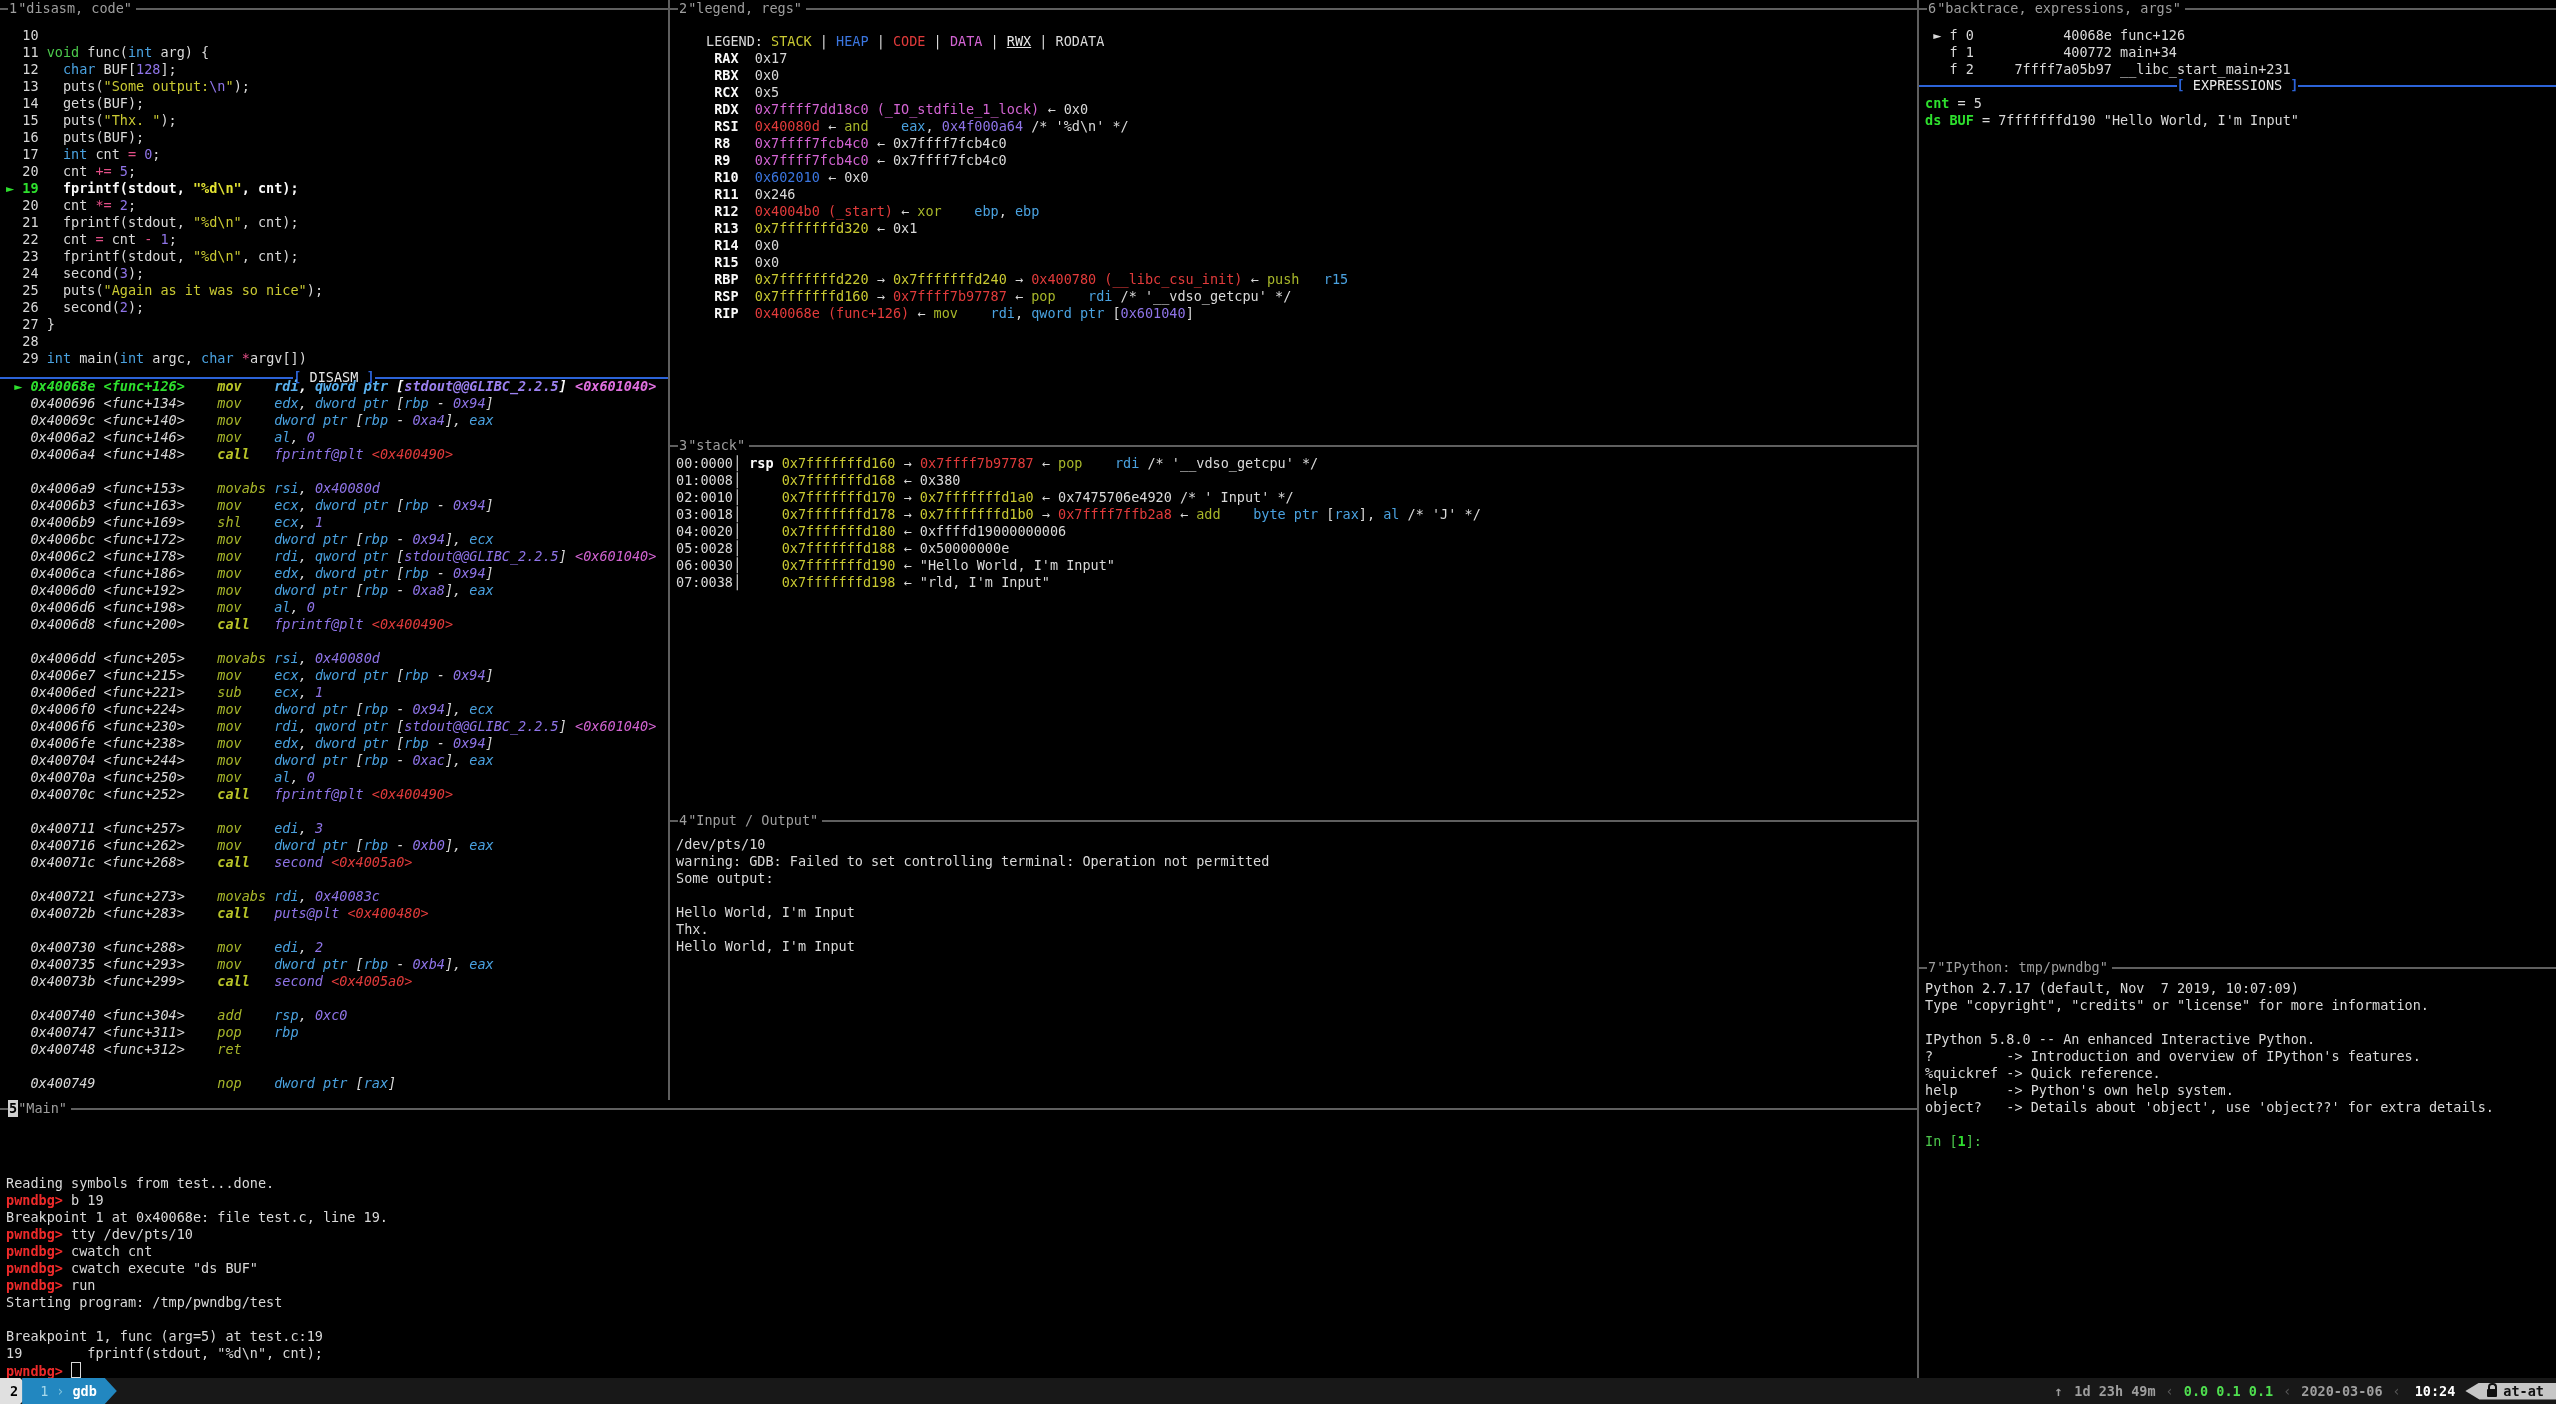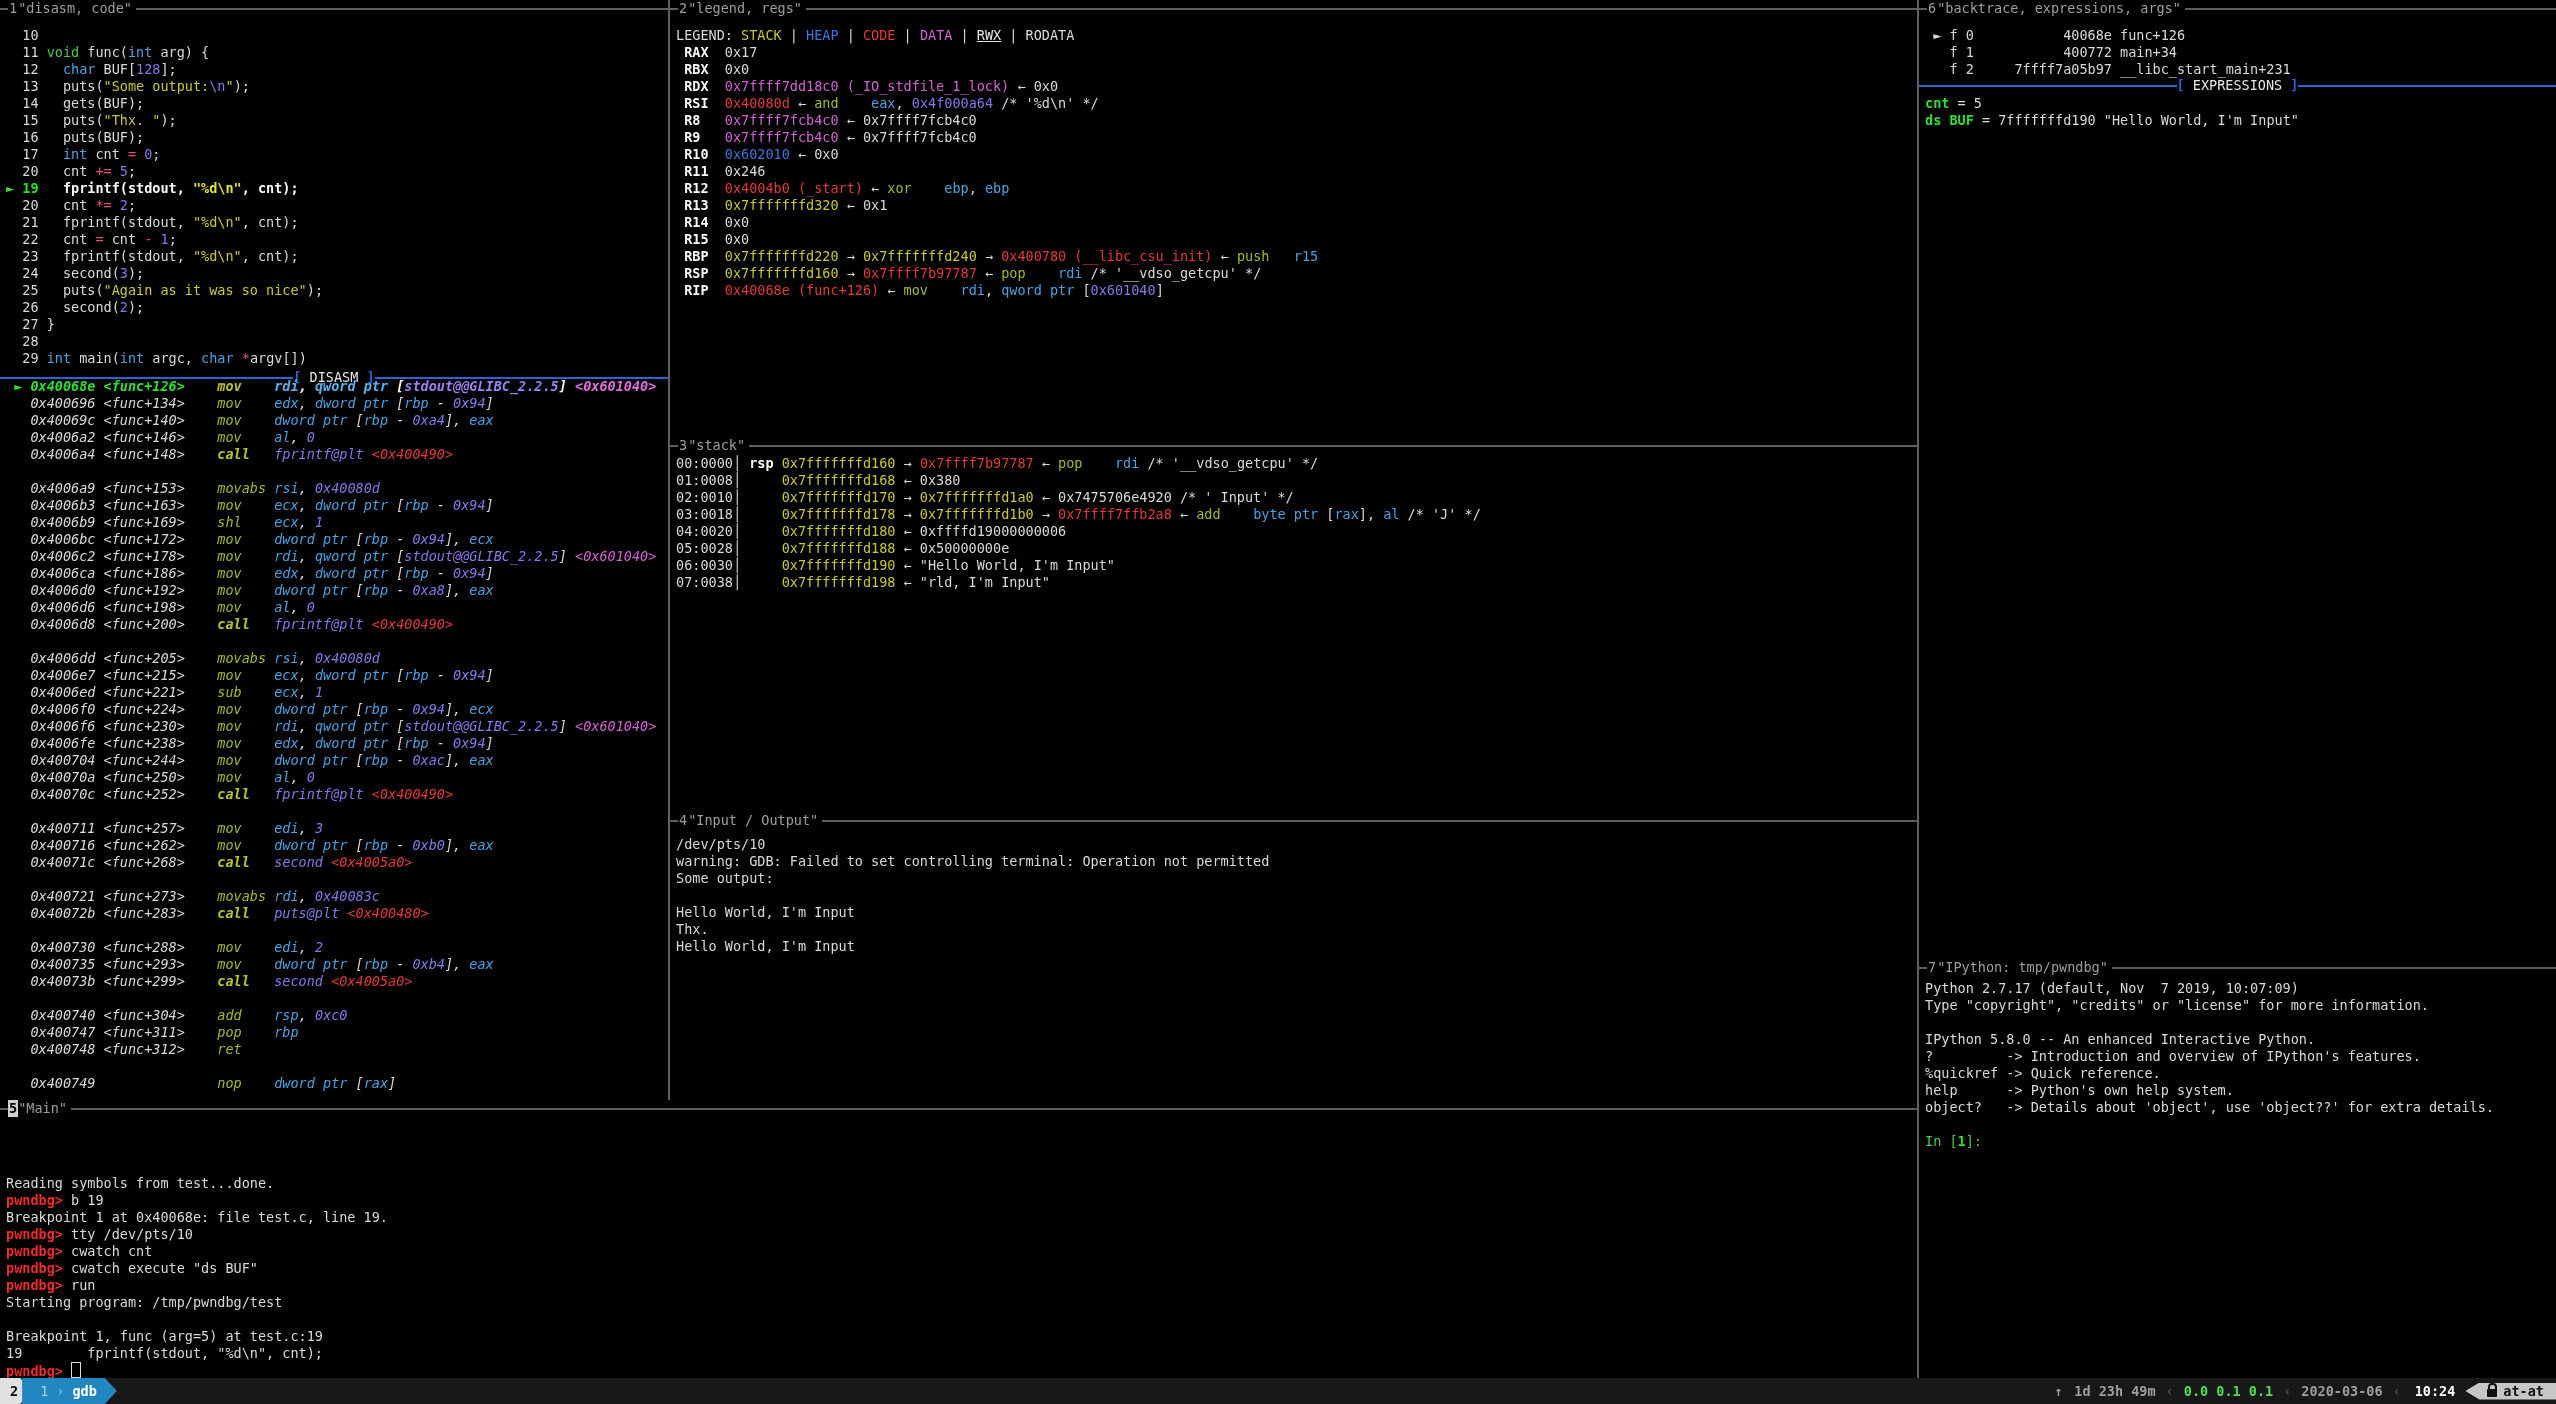--- a/index.html
+++ b/index.html
@@ -133,24 +133,25 @@
         <div class="line"><span class="c-w">   0x400748 &lt;func+312&gt;    </span><span class="c-o">ret</span><span class="c-w">    </span></div>
         <div class="line">&nbsp;</div>
         <div class="line"><span class="c-w">   0x400749               </span><span class="c-o">nop</span><span class="c-w">    </span><span class="c-b">dword ptr </span><span class="c-w">[</span><span class="c-b">rax</span><span class="c-w">]</span></div>
       </div>
   </div>
 
   <div class="pane" style="left:670px;top:0;width:1247px;height:437px;">
     <div class="ptitle">
       <span class="lead"></span><span class="pnum">2</span><span class="ptxt">"legend, regs"</span><span class="rule"></span>
     </div>
-    <div class="lines" style="top:27px;">
+    <div class="lines" style="top:33px;margin-left:30px;">
         <div class="line"><span class="c-w">LEGEND: </span><span class="c-y">STACK</span><span class="c-w"> | </span><span class="c-hb">HEAP</span><span class="c-w"> | </span><span class="c-r">CODE</span><span class="c-w"> | </span><span class="c-m">DATA</span><span class="c-w"> | </span><span class="c-u">RWX</span><span class="c-w"> | RODATA</span></div>
         <div class="line"><span class="c-wb"> RAX </span><span class="c-w"> 0x17</span></div>
         <div class="line"><span class="c-wb"> RBX </span><span class="c-w"> 0x0</span></div>
+        <div class="line"><span class="c-wb"> RCX </span><span class="c-w"> 0x5</span></div>
         <div class="line"><span class="c-wb"> RDX </span><span class="c-w"> </span><span class="c-m">0x7ffff7dd18c0 (_IO_stdfile_1_lock)</span><span class="c-w"> ← 0x0</span></div>
         <div class="line"><span class="c-wb"> RSI </span><span class="c-w"> </span><span class="c-r">0x40080d</span><span class="c-w"> ← </span><span class="c-o">and</span><span class="c-w">    </span><span class="c-b">eax</span><span class="c-w">, </span><span class="c-p">0x4f000a64</span><span class="c-w"> /* '%d\n' */</span></div>
         <div class="line"><span class="c-wb"> R8  </span><span class="c-w"> </span><span class="c-m">0x7ffff7fcb4c0</span><span class="c-w"> ← 0x7ffff7fcb4c0</span></div>
         <div class="line"><span class="c-wb"> R9  </span><span class="c-w"> </span><span class="c-m">0x7ffff7fcb4c0</span><span class="c-w"> ← 0x7ffff7fcb4c0</span></div>
         <div class="line"><span class="c-wb"> R10 </span><span class="c-w"> </span><span class="c-hb">0x602010</span><span class="c-w"> ← 0x0</span></div>
         <div class="line"><span class="c-wb"> R11 </span><span class="c-w"> 0x246</span></div>
         <div class="line"><span class="c-wb"> R12 </span><span class="c-w"> </span><span class="c-r">0x4004b0 (_start)</span><span class="c-w"> ← </span><span class="c-o">xor</span><span class="c-w">    </span><span class="c-b">ebp</span><span class="c-w">, </span><span class="c-b">ebp</span></div>
         <div class="line"><span class="c-wb"> R13 </span><span class="c-w"> </span><span class="c-y">0x7fffffffd320</span><span class="c-w"> ← 0x1</span></div>
         <div class="line"><span class="c-wb"> R14 </span><span class="c-w"> 0x0</span></div>
         <div class="line"><span class="c-wb"> R15 </span><span class="c-w"> 0x0</span></div>

